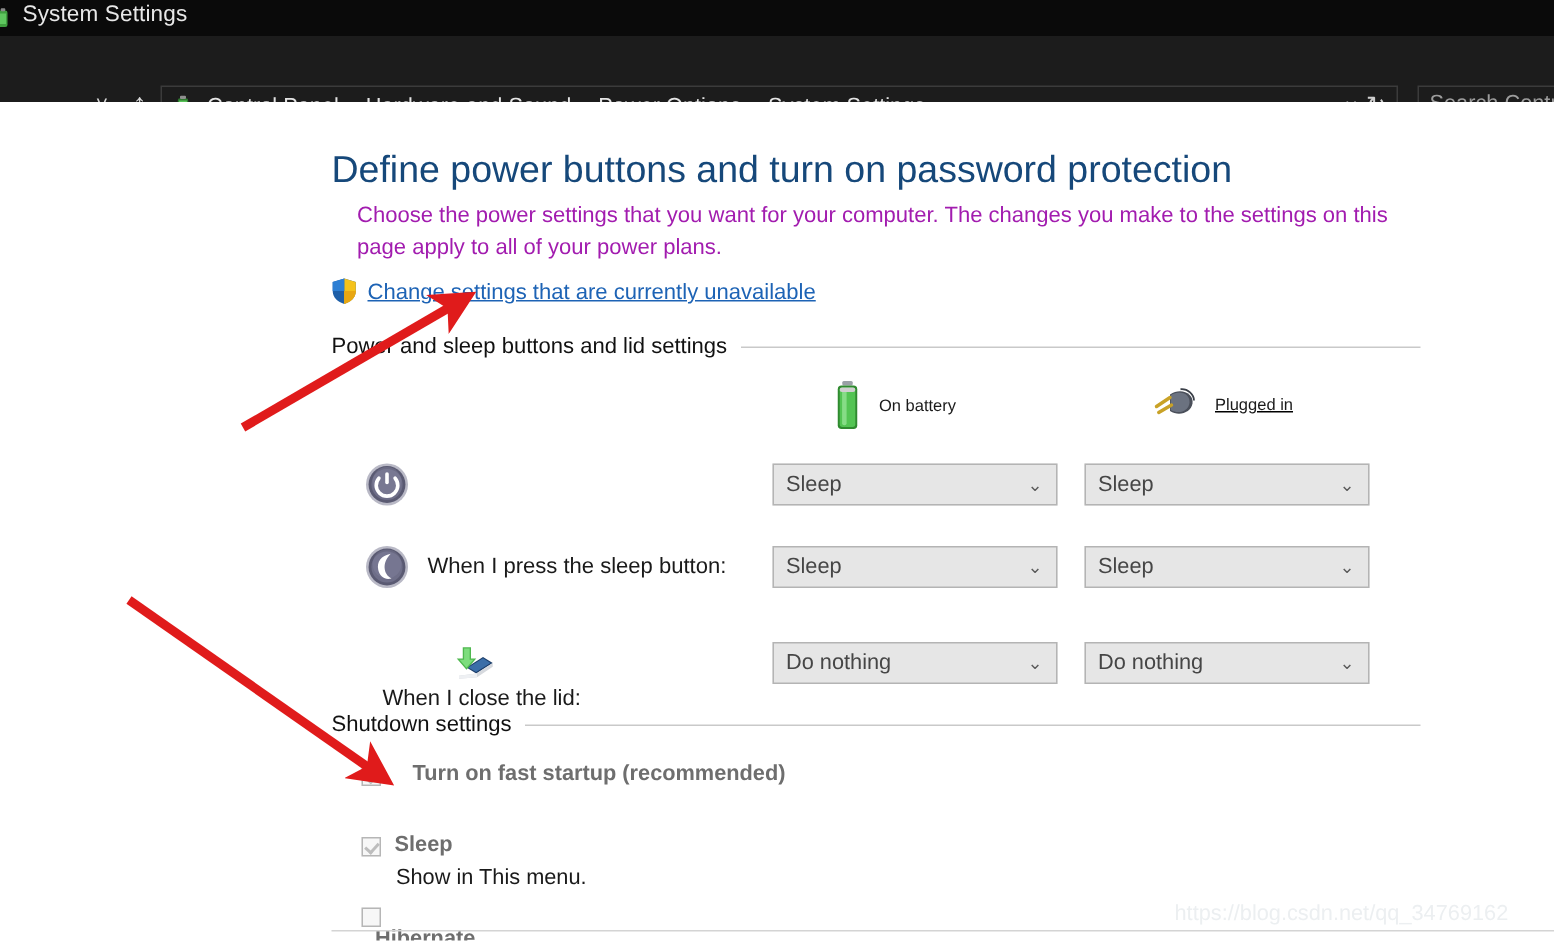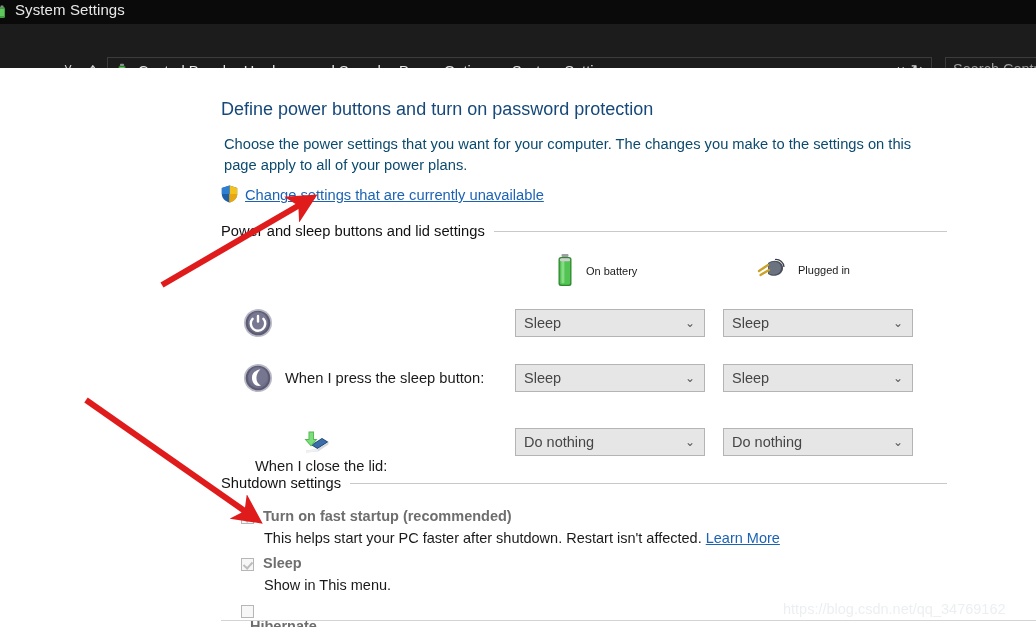--- a/index.html
+++ b/index.html
@@ -128,31 +128,31 @@
     position: absolute;
     left: 0; top: 68px;
     width: 1036px;
     height: 559px;
     background: #ffffff;
   }
 
   #page-heading {
     position: absolute;
     left: 221px; top: 31px;
-    font-size: 18px;
+    font-size: 25px;
     color: #16487a;
     white-space: nowrap;
   }
 
   #page-desc {
     position: absolute;
-    left: 224px; top: 66px;
+    left: 238px; top: 66px;
     width: 705px;
     font-size: 14.7px;
-    color: #0c4a6e;
+    color: #a21caf;
     line-height: 21px;
   }
 
   #uac-link-row {
     position: absolute;
     left: 221px; top: 117px;
     display: flex;
     align-items: flex-end;
   }
   #shield-icon {
@@ -195,21 +195,21 @@
     left: 553px; top: 185px;
     height: 40px;
   }
   .colhdr {
     position: absolute;
     display: flex;
     align-items: center;
     top: 0;
   }
   #colhdr-battery { left: 0px; }
-  #colhdr-plugged { left: 202px; }
+  #colhdr-plugged { left: 214px; text-decoration: underline; }
   .colhdr .chlabel {
     font-size: 11px;
     color: #1a1a1a;
     white-space: nowrap;
     margin-left: 9px;
   }
 
   
   .setting-row {
     position: absolute;
@@ -298,21 +298,21 @@
     font-size: 14.5px;
     color: #1a1a1a;
     white-space: nowrap;
   }
   .sub-text a {
     color: #1d63b5;
     text-decoration: underline;
     cursor: pointer;
   }
 
-  #chk-faststartup { top: 440px; }
+  #chk-faststartup { top: 440px; gap: 12px; }
   #txt-faststartup { top: 462px; }
   #chk-sleepopt    { top: 487px; }
   #txt-sleepopt    { top: 509px; }
   #chk-hibernate   { top: 534px; flex-direction: column; }
 
   #bottom-rule {
     position: absolute;
     left: 221px; top: 552px;
     width: 815px; height: 1px;
     background: #d4d4d4;
@@ -482,24 +482,20 @@
 
   <div class="group-head" id="group-shutdown">
     <span class="ghlabel">Shutdown settings</span>
     <span class="ghline"></span>
   </div>
 
   <div class="chk-item" id="chk-faststartup">
     <span class="chkbox checked"></span>
     <span class="chk-label">Turn on fast startup (recommended)</span>
   </div>
-  <div class="sub-text" id="txt-faststartup">
-    <span>This helps start your PC faster after shutdown. Restart isn't affected.</span>
-    <a>Learn More</a>
-  </div>
 
   <div class="chk-item" id="chk-sleepopt">
     <span class="chkbox checked"></span>
     <span class="chk-label">Sleep</span>
   </div>
   <div class="sub-text" id="txt-sleepopt">
     <span>Show in This menu.</span>
   </div>
 
   <div class="chk-item" id="chk-hibernate">

